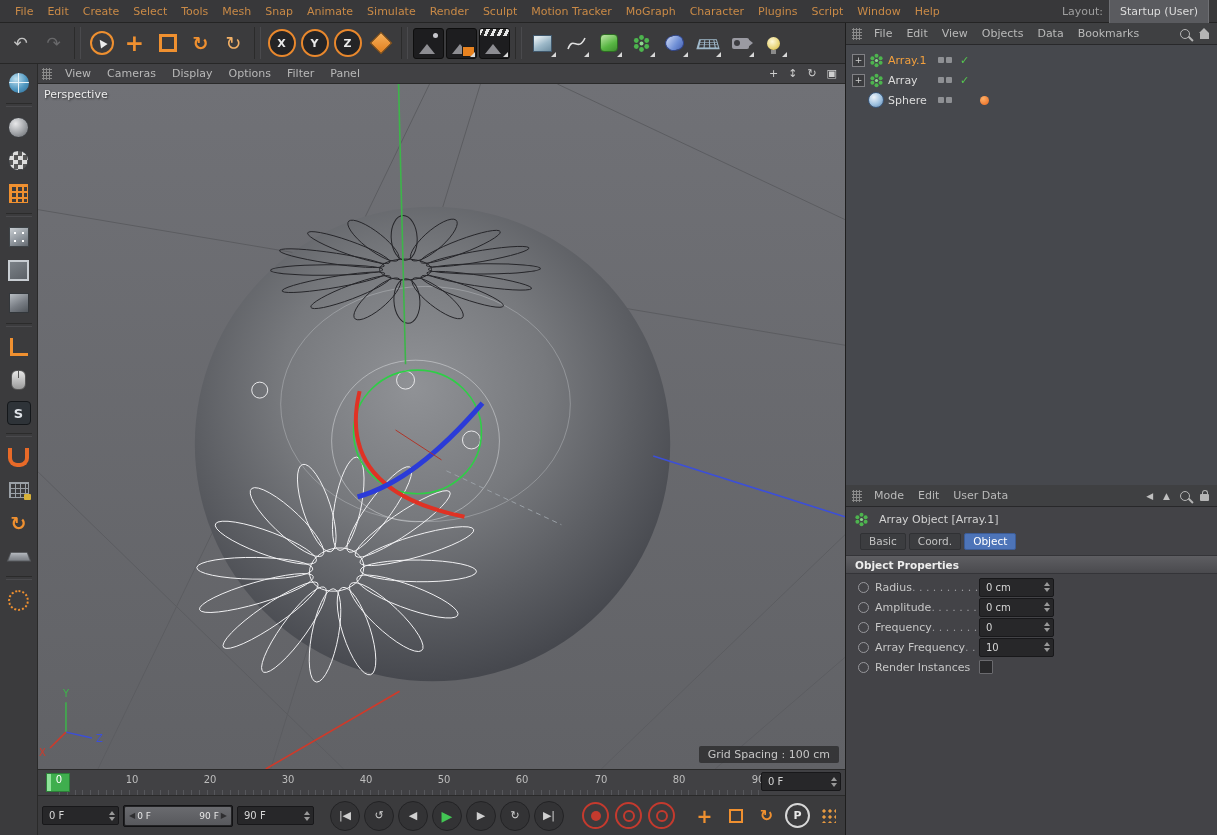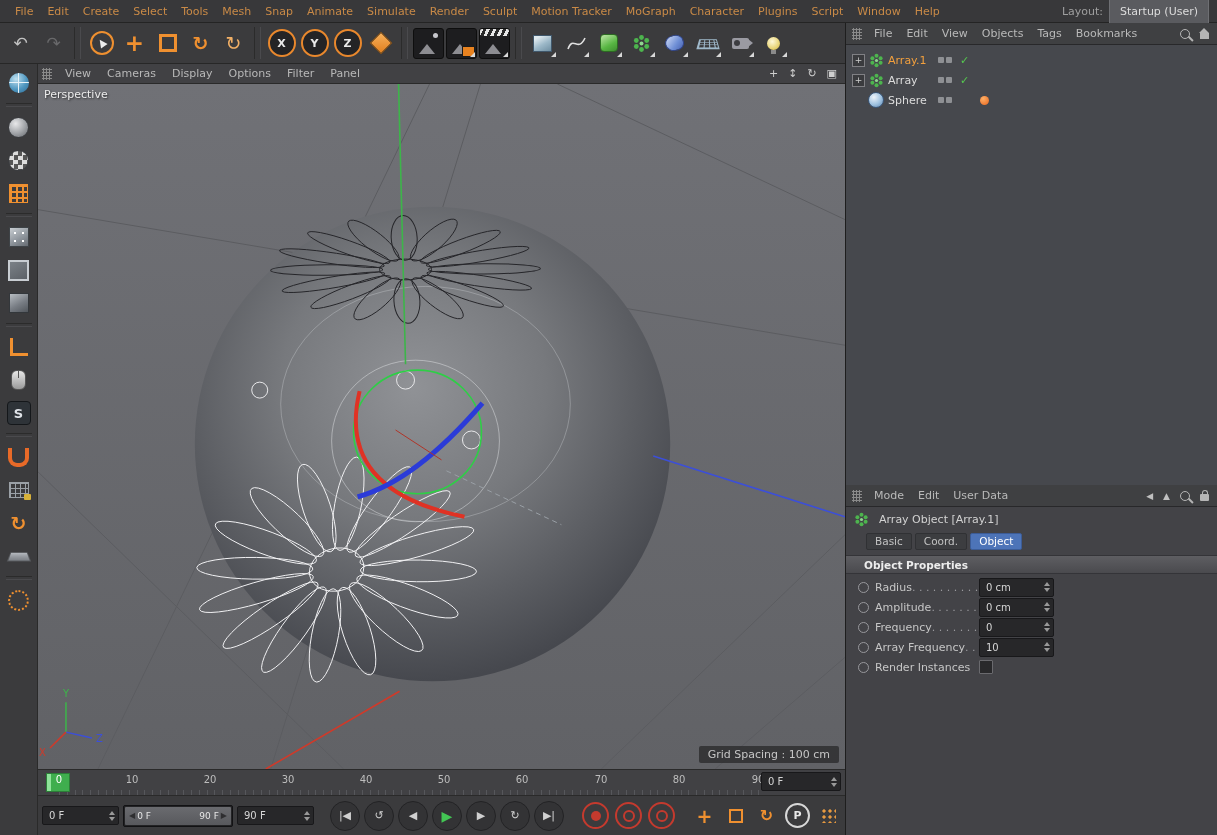--- a/index.html
+++ b/index.html
@@ -127,24 +127,24 @@
   .objicon{width:16px;height:16px;margin-right:4px;display:flex;align-items:center;justify-content:center;flex:none}
   .objname{font-size:11px;color:#dcdcdc;white-space:nowrap}
   .trow.sel .objname{color:#f2a03e}
   .flags{position:absolute;left:86px;display:flex;align-items:center;gap:2px}
   .flag{width:6px;height:6px;background:#8e9094;border-radius:1px}
   .chk{color:#55c94f;font-size:11px;margin-left:6px}
   .odot{position:absolute;left:128px;width:9px;height:9px;border-radius:50%;background:radial-gradient(circle at 35% 30%,#ffb066,#e8661e)}
   .sphI{width:14px;height:14px;border-radius:50%;background:radial-gradient(circle at 35% 30%,#eef4fa,#9fc2e0 55%,#5f87b0);border:1px solid #3c587a}
   .am{flex:1;background:#434347;display:flex;flex-direction:column;min-height:0}
   .amtitle{height:25px;display:flex;align-items:center;padding:0 7px;gap:6px;color:#d2d2d2;flex:none}
-  .tabs{display:flex;gap:3px;padding:1px 20px 5px;flex:none}
+  .tabs{display:flex;gap:3px;padding:1px 14px 5px;flex:none}
   .tab{padding:1px 8px 2px;background:#3c3d40;border:1px solid #303134;border-radius:2px;color:#c2c2c2;font-size:10.5px}
   .tab.active{background:#4d74b8;border-color:#3c5c96;color:#fff}
-  .secheader{height:17px;background:linear-gradient(#5e5e62,#4a4a4e);border-top:1px solid #343438;border-bottom:1px solid #343438;color:#ededed;font-weight:bold;font-size:10.5px;display:flex;align-items:center;padding:0 18px;flex:none}
+  .secheader{height:17px;background:linear-gradient(#5e5e62,#4a4a4e);border-top:1px solid #343438;border-bottom:1px solid #343438;color:#ededed;font-weight:bold;font-size:10.5px;display:flex;align-items:center;padding:0 9px;flex:none}
   .props{padding-top:3px}
   .prow{height:20px;display:flex;align-items:center;padding-left:12px}
   .pbullet{width:9px;height:9px;border-radius:50%;border:1.5px solid #98989c;margin-right:6px;flex:none}
   .plabel{width:104px;overflow:hidden;white-space:nowrap;color:#c6c6c6;font-size:11px;flex:none;display:flex}
   .plabel .dots{color:#9a9a9e;overflow:hidden;white-space:nowrap}
   .plabel .dots::after{content:" . . . . . . . . . . . . . . . ."}
   .prow .numfield{width:64px;flex:none}
   .checkbox{width:12px;height:12px;background:#29292b;border:1px solid #6a6a6e;border-radius:1px;flex:none}
 </style>
 </head>
@@ -525,21 +525,21 @@
     </div>
 
     <div class="right">
       <div class="om">
         <div class="panelbar">
           <span class="grip"></span>
           <span class="mi">File</span>
           <span class="mi">Edit</span>
           <span class="mi">View</span>
           <span class="mi">Objects</span>
-          <span class="mi">Tags</span>
+          <span class="mi">Data</span>
           <span class="mi">Bookmarks</span>
           <span class="ricons">
             <span class="mag"></span>
             <span class="house"></span>
           </span>
         </div>
         <div class="tree">
           <div class="trow sel">
             <span class="expander">+</span>
             <span class="objicon">

